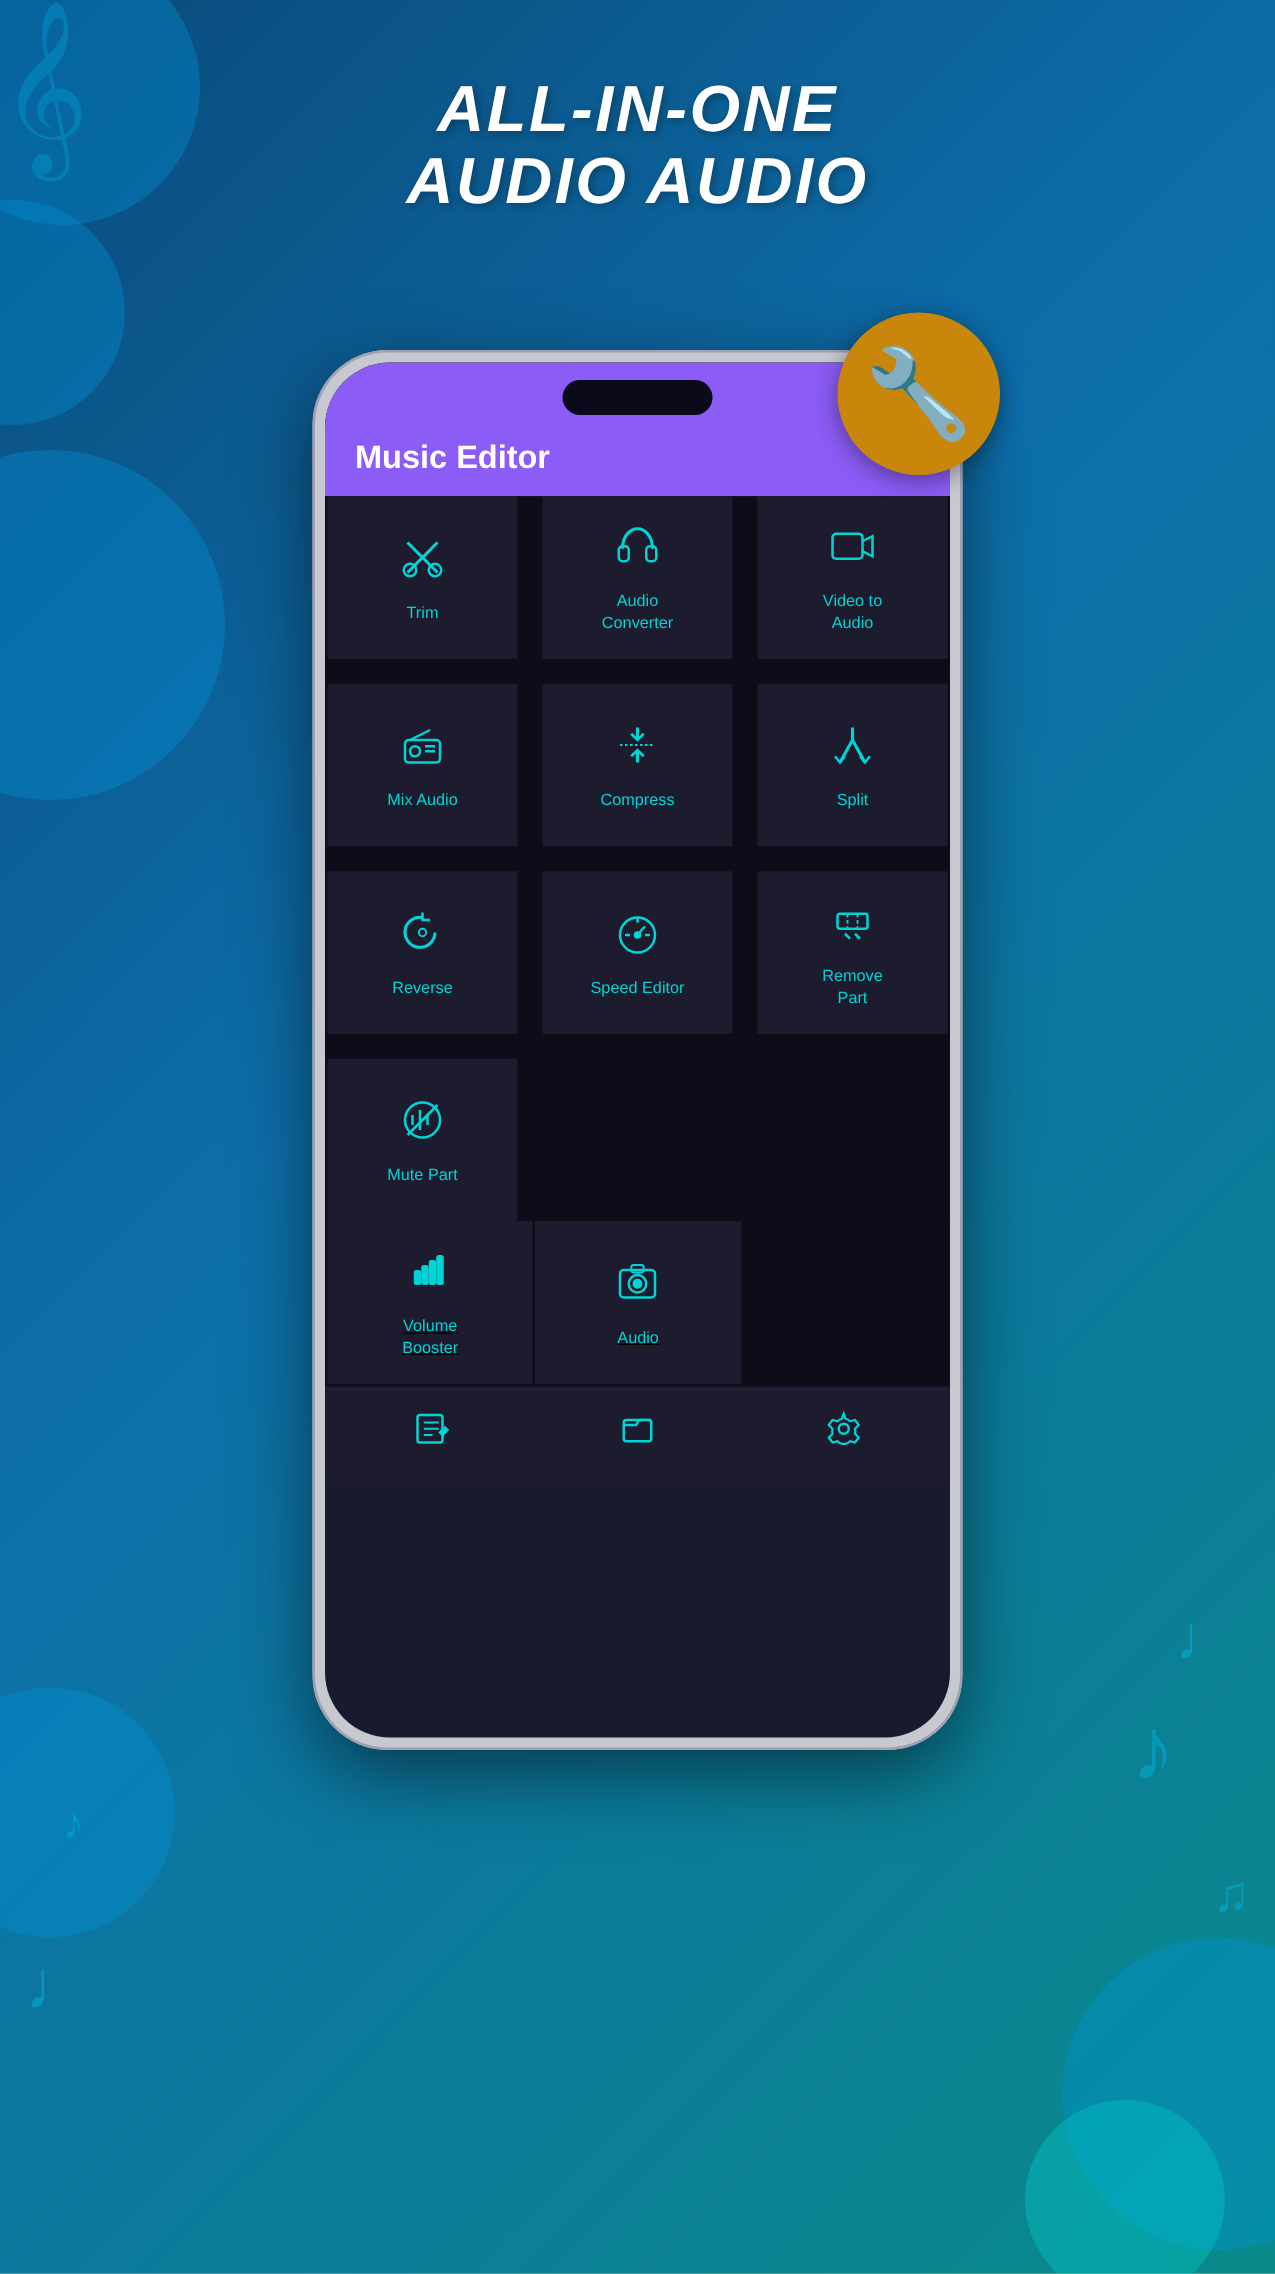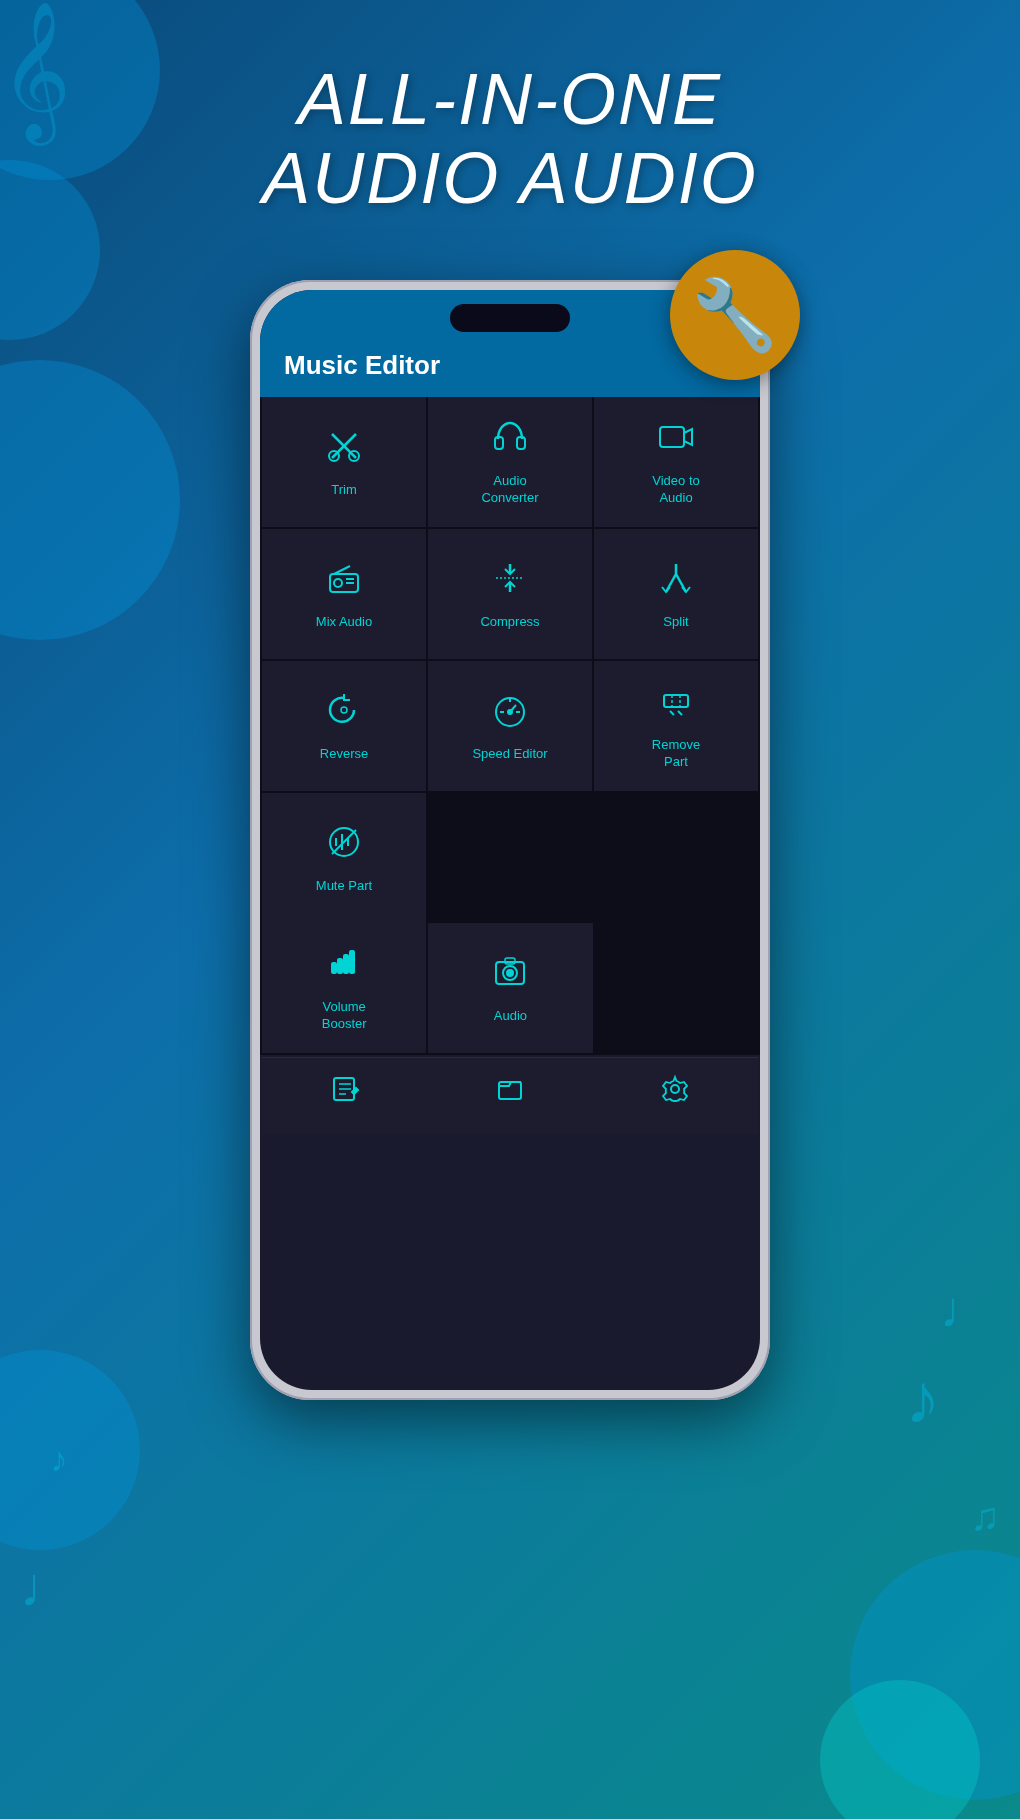--- a/index.html
+++ b/index.html
@@ -59,22 +59,22 @@
     .note-5 { bottom: 340px; left: 50px; font-size: 35px; }
     .treble { bottom: 300px; right: 30px; font-size: 120px; color: rgba(0, 180, 220, 0.35); }
 
     
     .header-title {
       position: absolute;
       top: 60px;
       left: 0; right: 0;
       text-align: center;
       color: #fff;
-      font-size: 72px;
-      font-weight: 400;
+      font-size: 52px;
+      font-weight: 700;
       font-style: italic;
       line-height: 1.1;
       text-shadow: 2px 2px 8px rgba(0,0,0,0.3);
       letter-spacing: 2px;
       padding: 0 16px;
     }
 
     
     .phone-wrapper {
       position: absolute;
@@ -132,28 +132,28 @@
       font-size: 70px;
       color: white;
     }
 
     
     .app-header {
       padding: 60px 24px 16px 24px;
       color: white;
       font-size: 26px;
       font-weight: 700;
-      background: #0369a1;
+      background: #8b5cf6;
     }
 
     
     .feature-grid {
       display: grid;
       grid-template-columns: repeat(3, 1fr);
-      gap: 2px;
+      gap: 20px;
       background: #0d0d1a;
       padding: 0 2px;
     }
 
     .feature-cell {
       background: #1c1c2e;
       display: flex;
       flex-direction: column;
       align-items: center;
       justify-content: center;
@@ -176,20 +176,21 @@
       line-height: 1.3;
       font-weight: 500;
     }
 
     
     .feature-grid-partial {
       display: flex;
       background: #0d0d1a;
       padding: 0 2px 2px 2px;
       gap: 2px;
+      text-decoration: underline;
     }
 
     .feature-cell-partial {
       background: #1c1c2e;
       display: flex;
       flex-direction: column;
       align-items: center;
       justify-content: center;
       padding: 20px 10px;
       cursor: pointer;

